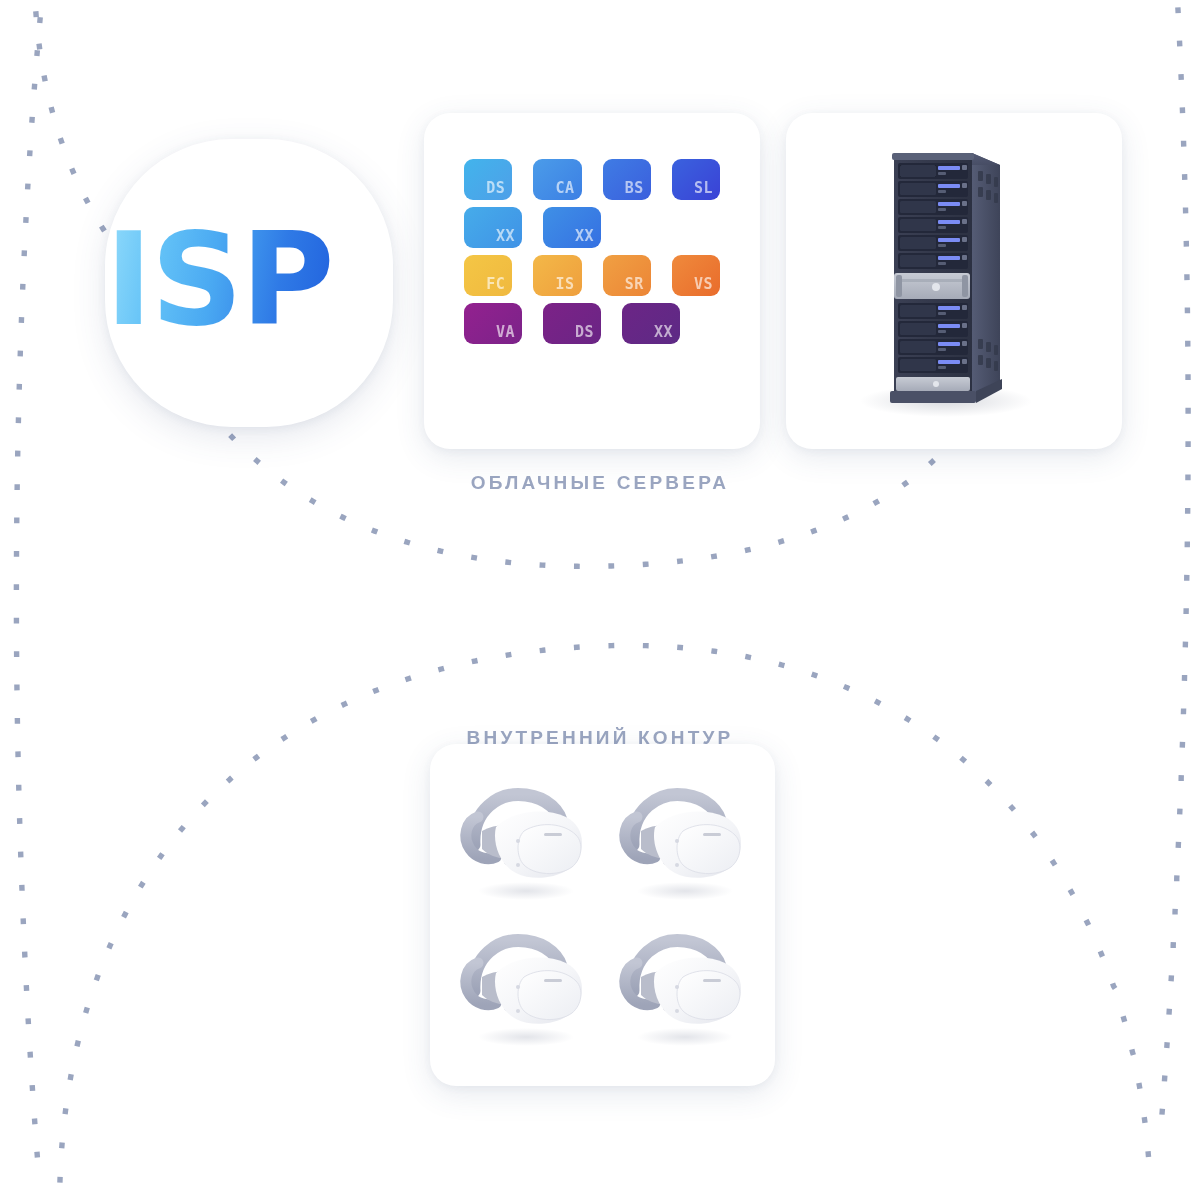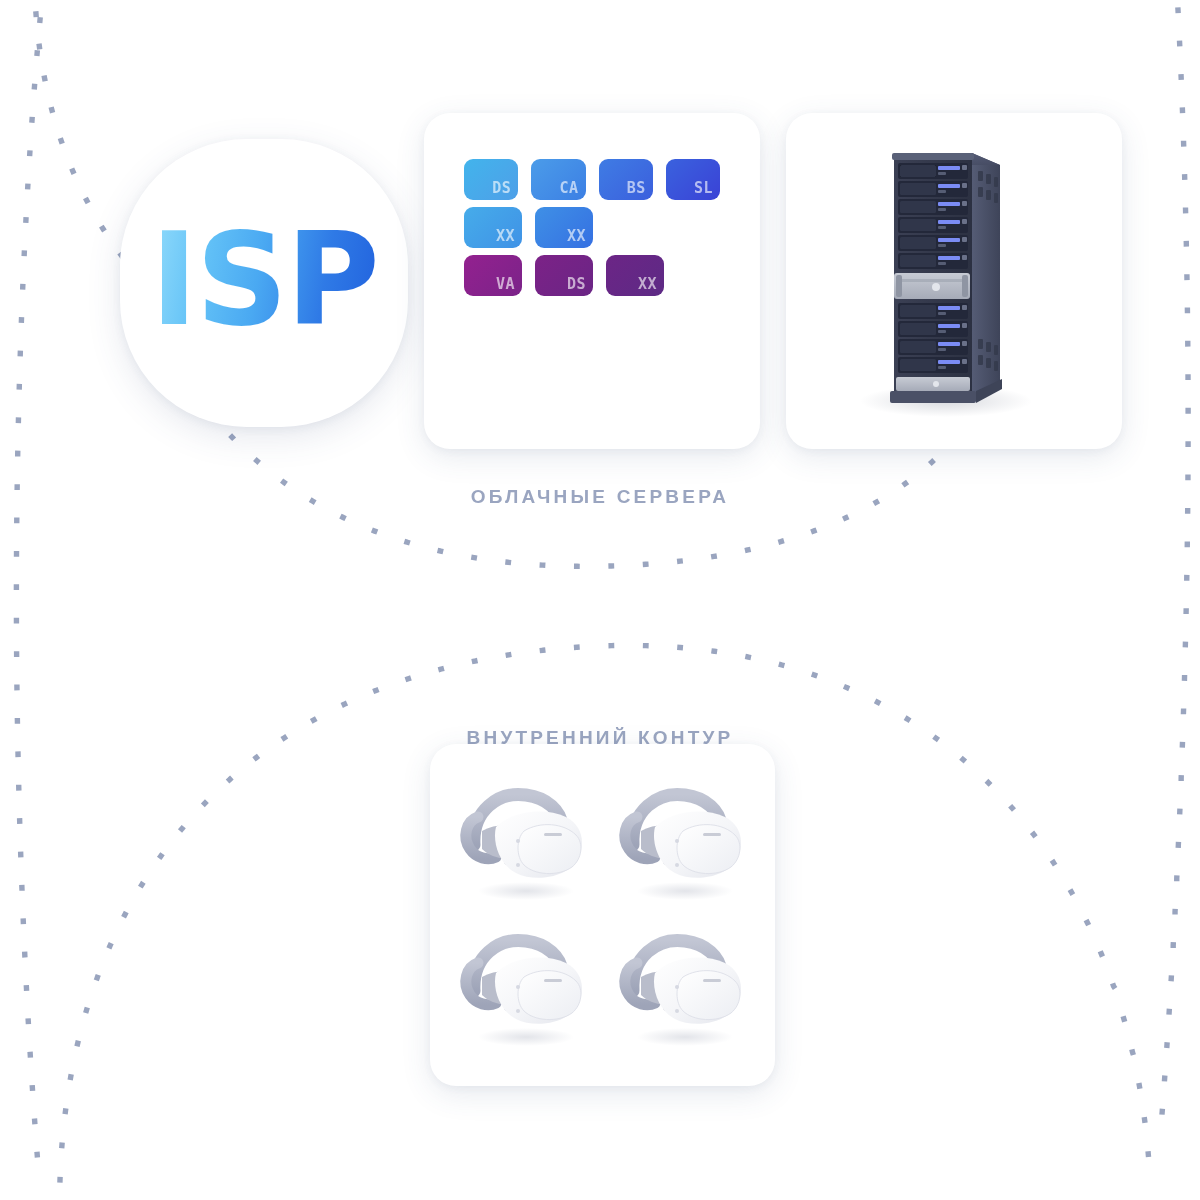--- a/index.html
+++ b/index.html
@@ -4,25 +4,25 @@
 <style>
   html,body{margin:0;padding:0;background:#ffffff;}
   body{width:1200px;height:1200px;overflow:hidden;font-family:"Liberation Sans",sans-serif;}
   #stage{position:relative;width:1200px;height:1200px;background:#ffffff;}
 
   
   #arcs{position:absolute;left:0;top:0;width:1200px;height:1200px;}
 
   
   #isp-logo{
-    position:absolute;left:120px;top:139px;width:288px;height:288px;
+    position:absolute;left:105px;top:139px;width:288px;height:288px;
     background:#ffffff;
     border-radius:44% 44% 44% 44% / 44% 44% 44% 44%;
     box-shadow:0 10px 34px rgba(60,80,120,.13), 0 2px 10px rgba(60,80,120,.07);
-    display:flex;align-items:center;justify-content:center;
+    display:flex;align-items:center;
   }
   #isp-logo .wordmark{
     font-family:"DejaVu Sans",sans-serif;
     font-weight:700;
     font-size:128px;
     letter-spacing:-2px;
     line-height:1;
     background:linear-gradient(100deg,#93dcfb 0%,#63c2f7 24%,#4aa9f2 47%,#2f7ae6 74%,#2060dd 100%);
     -webkit-background-clip:text;background-clip:text;
     color:transparent;-webkit-text-fill-color:transparent;
@@ -33,41 +33,41 @@
   .card{
     position:absolute;background:#ffffff;border-radius:26px;
     box-shadow:0 8px 30px rgba(60,80,120,.12), 0 2px 8px rgba(60,80,120,.06);
   }
   #card-tiles{left:424px;top:113px;width:336px;height:336px;}
   #card-rack {left:786px;top:113px;width:336px;height:336px;}
   #card-vr   {left:430px;top:744px;width:345px;height:342px;}
 
   
   #tile-grid{position:absolute;left:40px;top:46px;width:256px;}
-  .tile-row{display:flex;gap:13px;margin-bottom:7px;}
+  .tile-row{display:flex;gap:21px;margin-bottom:7px;}
   .tile{
     width:58px;height:41px;border-radius:9px;
     position:relative;overflow:hidden;
     display:flex;align-items:flex-end;justify-content:flex-end;
   }
   .tile span{
     font-family:"DejaVu Sans Mono","Liberation Mono",monospace;
     font-size:15px;font-weight:700;letter-spacing:.5px;
     color:rgba(255,255,255,.62);
     padding:0 7px 4px 0;line-height:1;
   }
 
   
   .caption{
     position:absolute;width:100%;text-align:center;left:0;
     font-family:"Liberation Sans",sans-serif;
     font-size:19px;font-weight:700;letter-spacing:3.2px;
     color:#9aa5c0;
   }
-  #caption-cloud{top:486px;}
+  #caption-cloud{top:472px;}
   #caption-inner{top:691px;margin-top:36px;}
 
   
   #rack-wrap{position:absolute;left:0;top:0;width:336px;height:336px;}
 
   
   #vr-grid{position:absolute;left:14px;top:26px;width:317px;height:292px;
            display:grid;grid-template-columns:1fr 1fr;grid-template-rows:1fr 1fr;}
   .vr-cell{display:flex;align-items:center;justify-content:center;}
 </style>
@@ -134,20 +134,34 @@
 
       <div class="tile-row">
         <div class="tile" style="background:linear-gradient(135deg,#46acea,#3f92e6)">
             <span>XX</span>
           </div>
         <div class="tile" style="background:linear-gradient(135deg,#3f90e6,#3570e2)">
             <span>XX</span>
           </div>
       </div>
 
+      <div class="tile-row">
+        <div class="tile" style="background:linear-gradient(135deg,#f4c645,#f0b93f)">
+            <span>FC</span>
+          </div>
+        <div class="tile" style="background:linear-gradient(135deg,#f3b848,#ef9f3d)">
+            <span>IS</span>
+          </div>
+        <div class="tile" style="background:linear-gradient(135deg,#f0a043,#ec8536)">
+            <span>SR</span>
+          </div>
+        <div class="tile" style="background:linear-gradient(135deg,#ef8a3c,#e96c2c)">
+            <span>VS</span>
+          </div>
+      </div>
 
       <div class="tile-row">
         <div class="tile" style="background:linear-gradient(135deg,#93218f,#7b2389)">
             <span>VA</span>
           </div>
         <div class="tile" style="background:linear-gradient(135deg,#7c2287,#6a2585)">
             <span>DS</span>
           </div>
         <div class="tile" style="background:linear-gradient(135deg,#6c2586,#5d2a85)">
             <span>XX</span>

